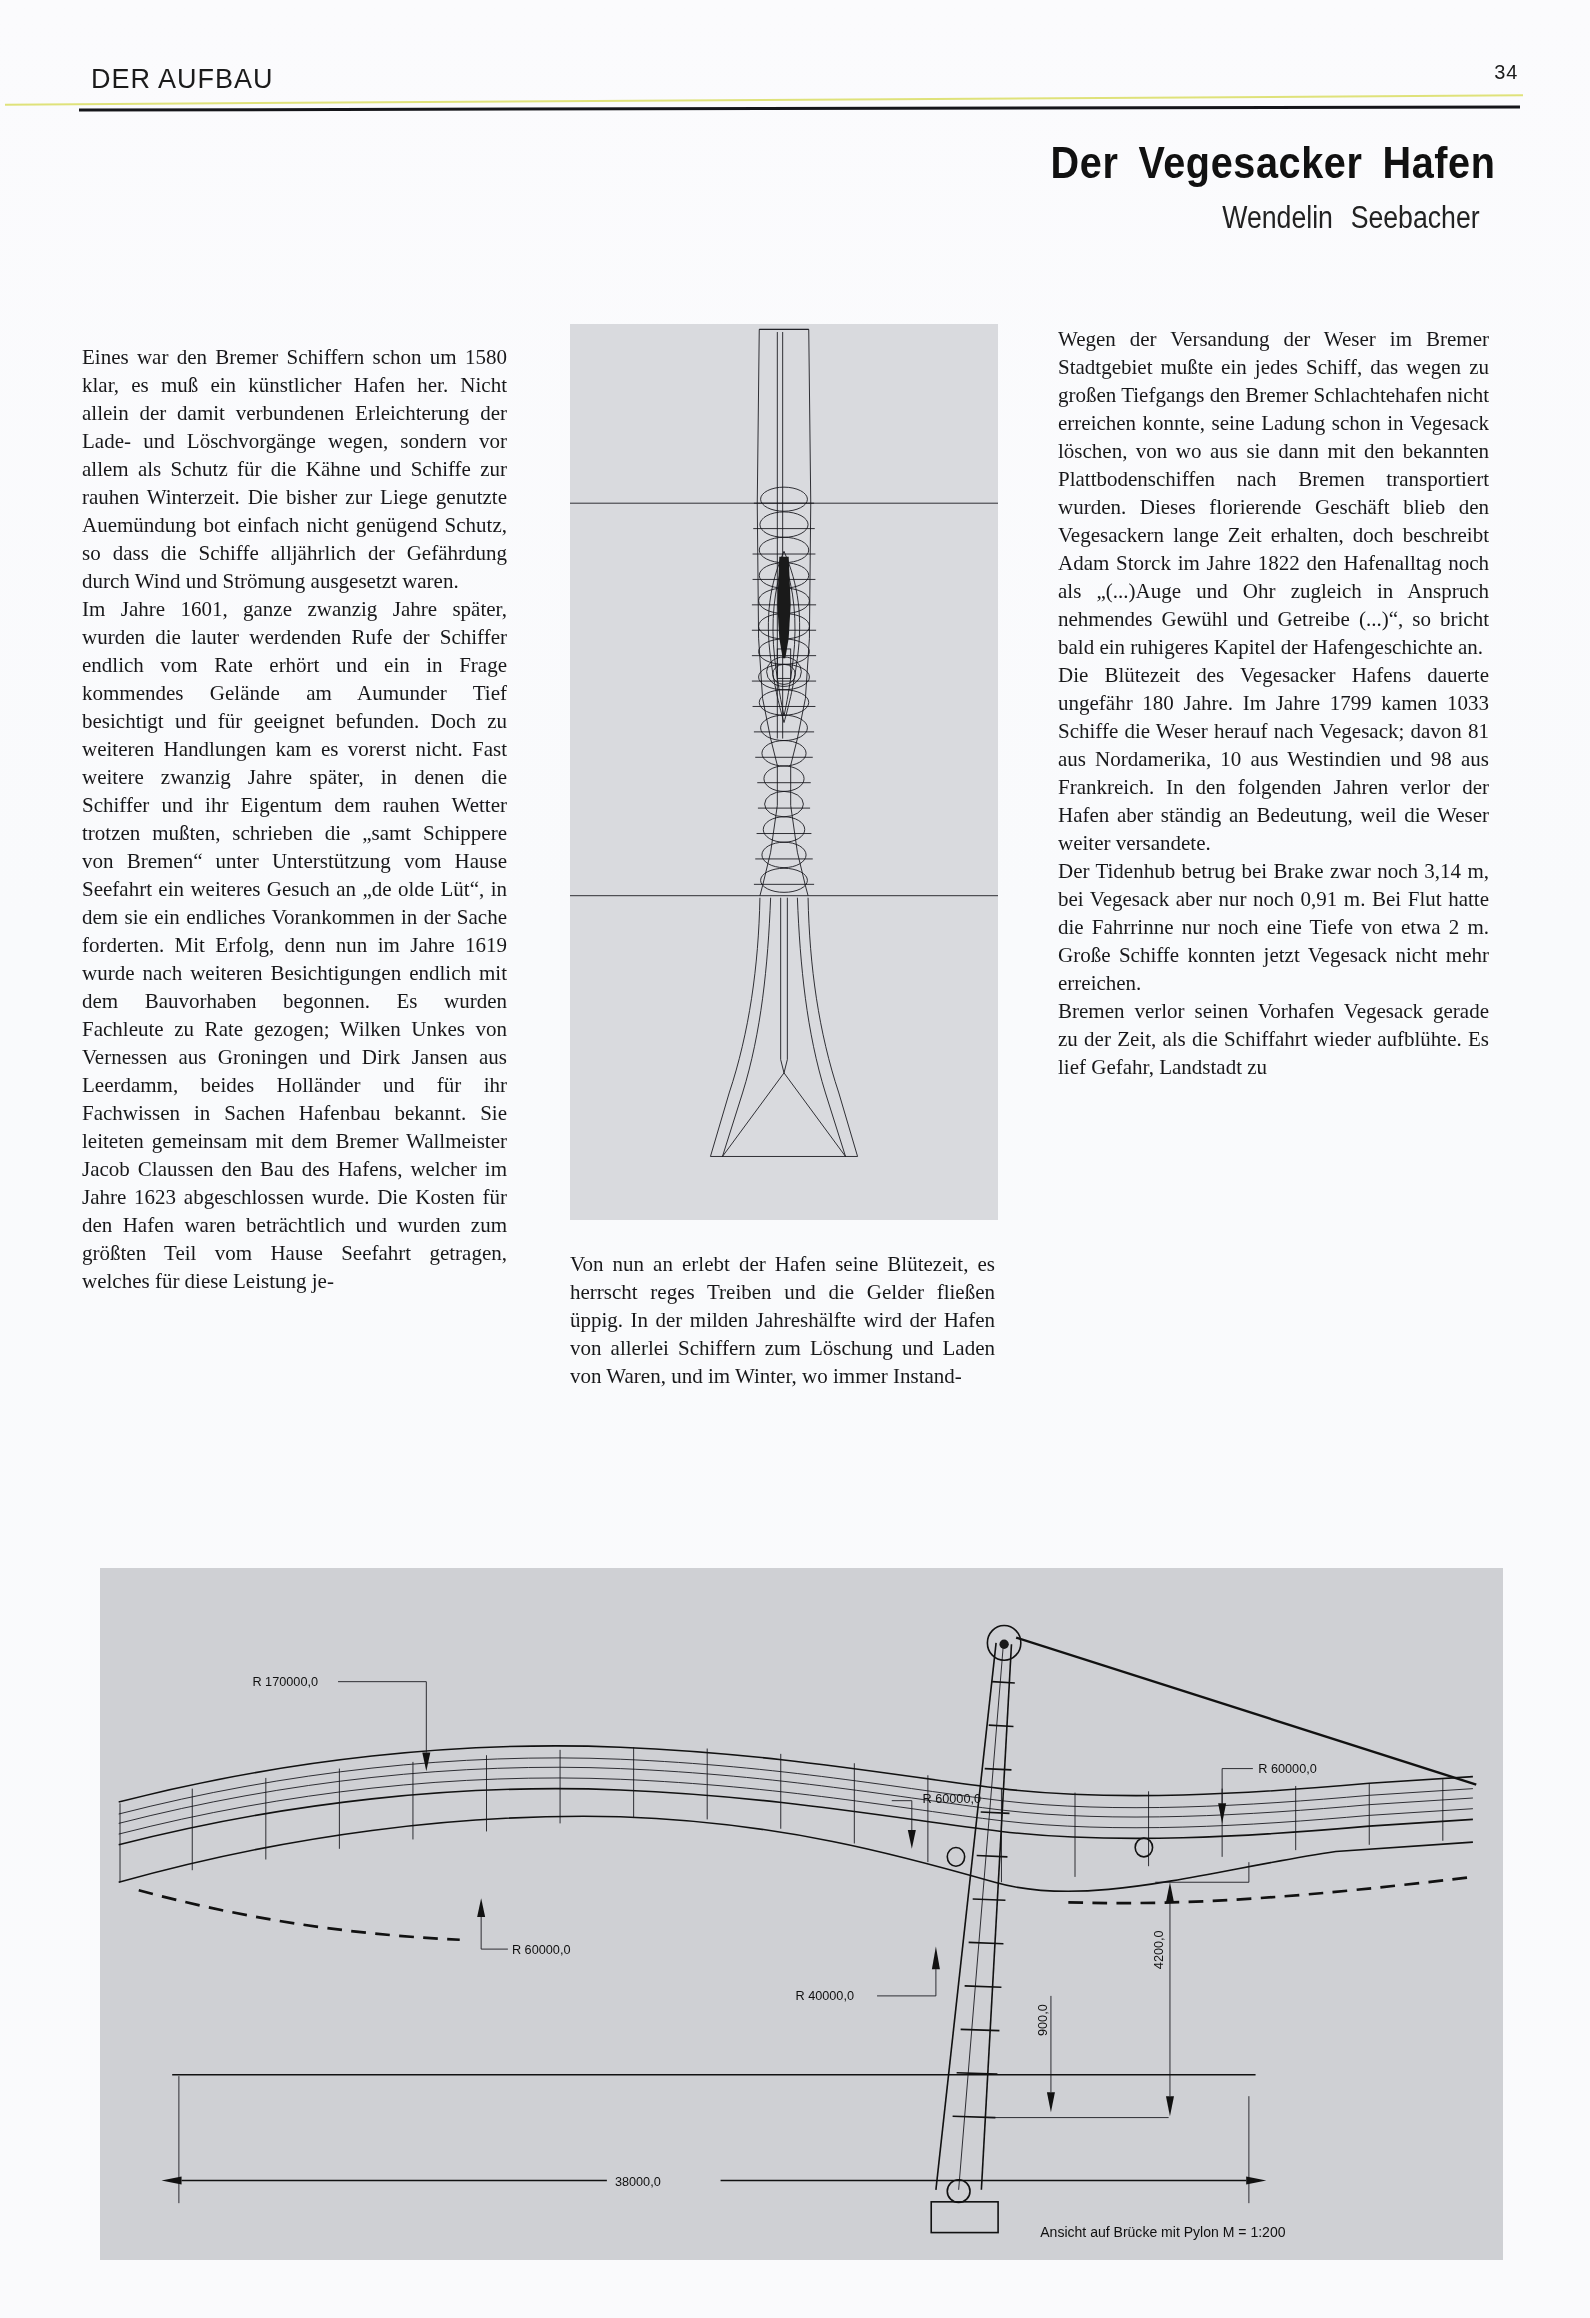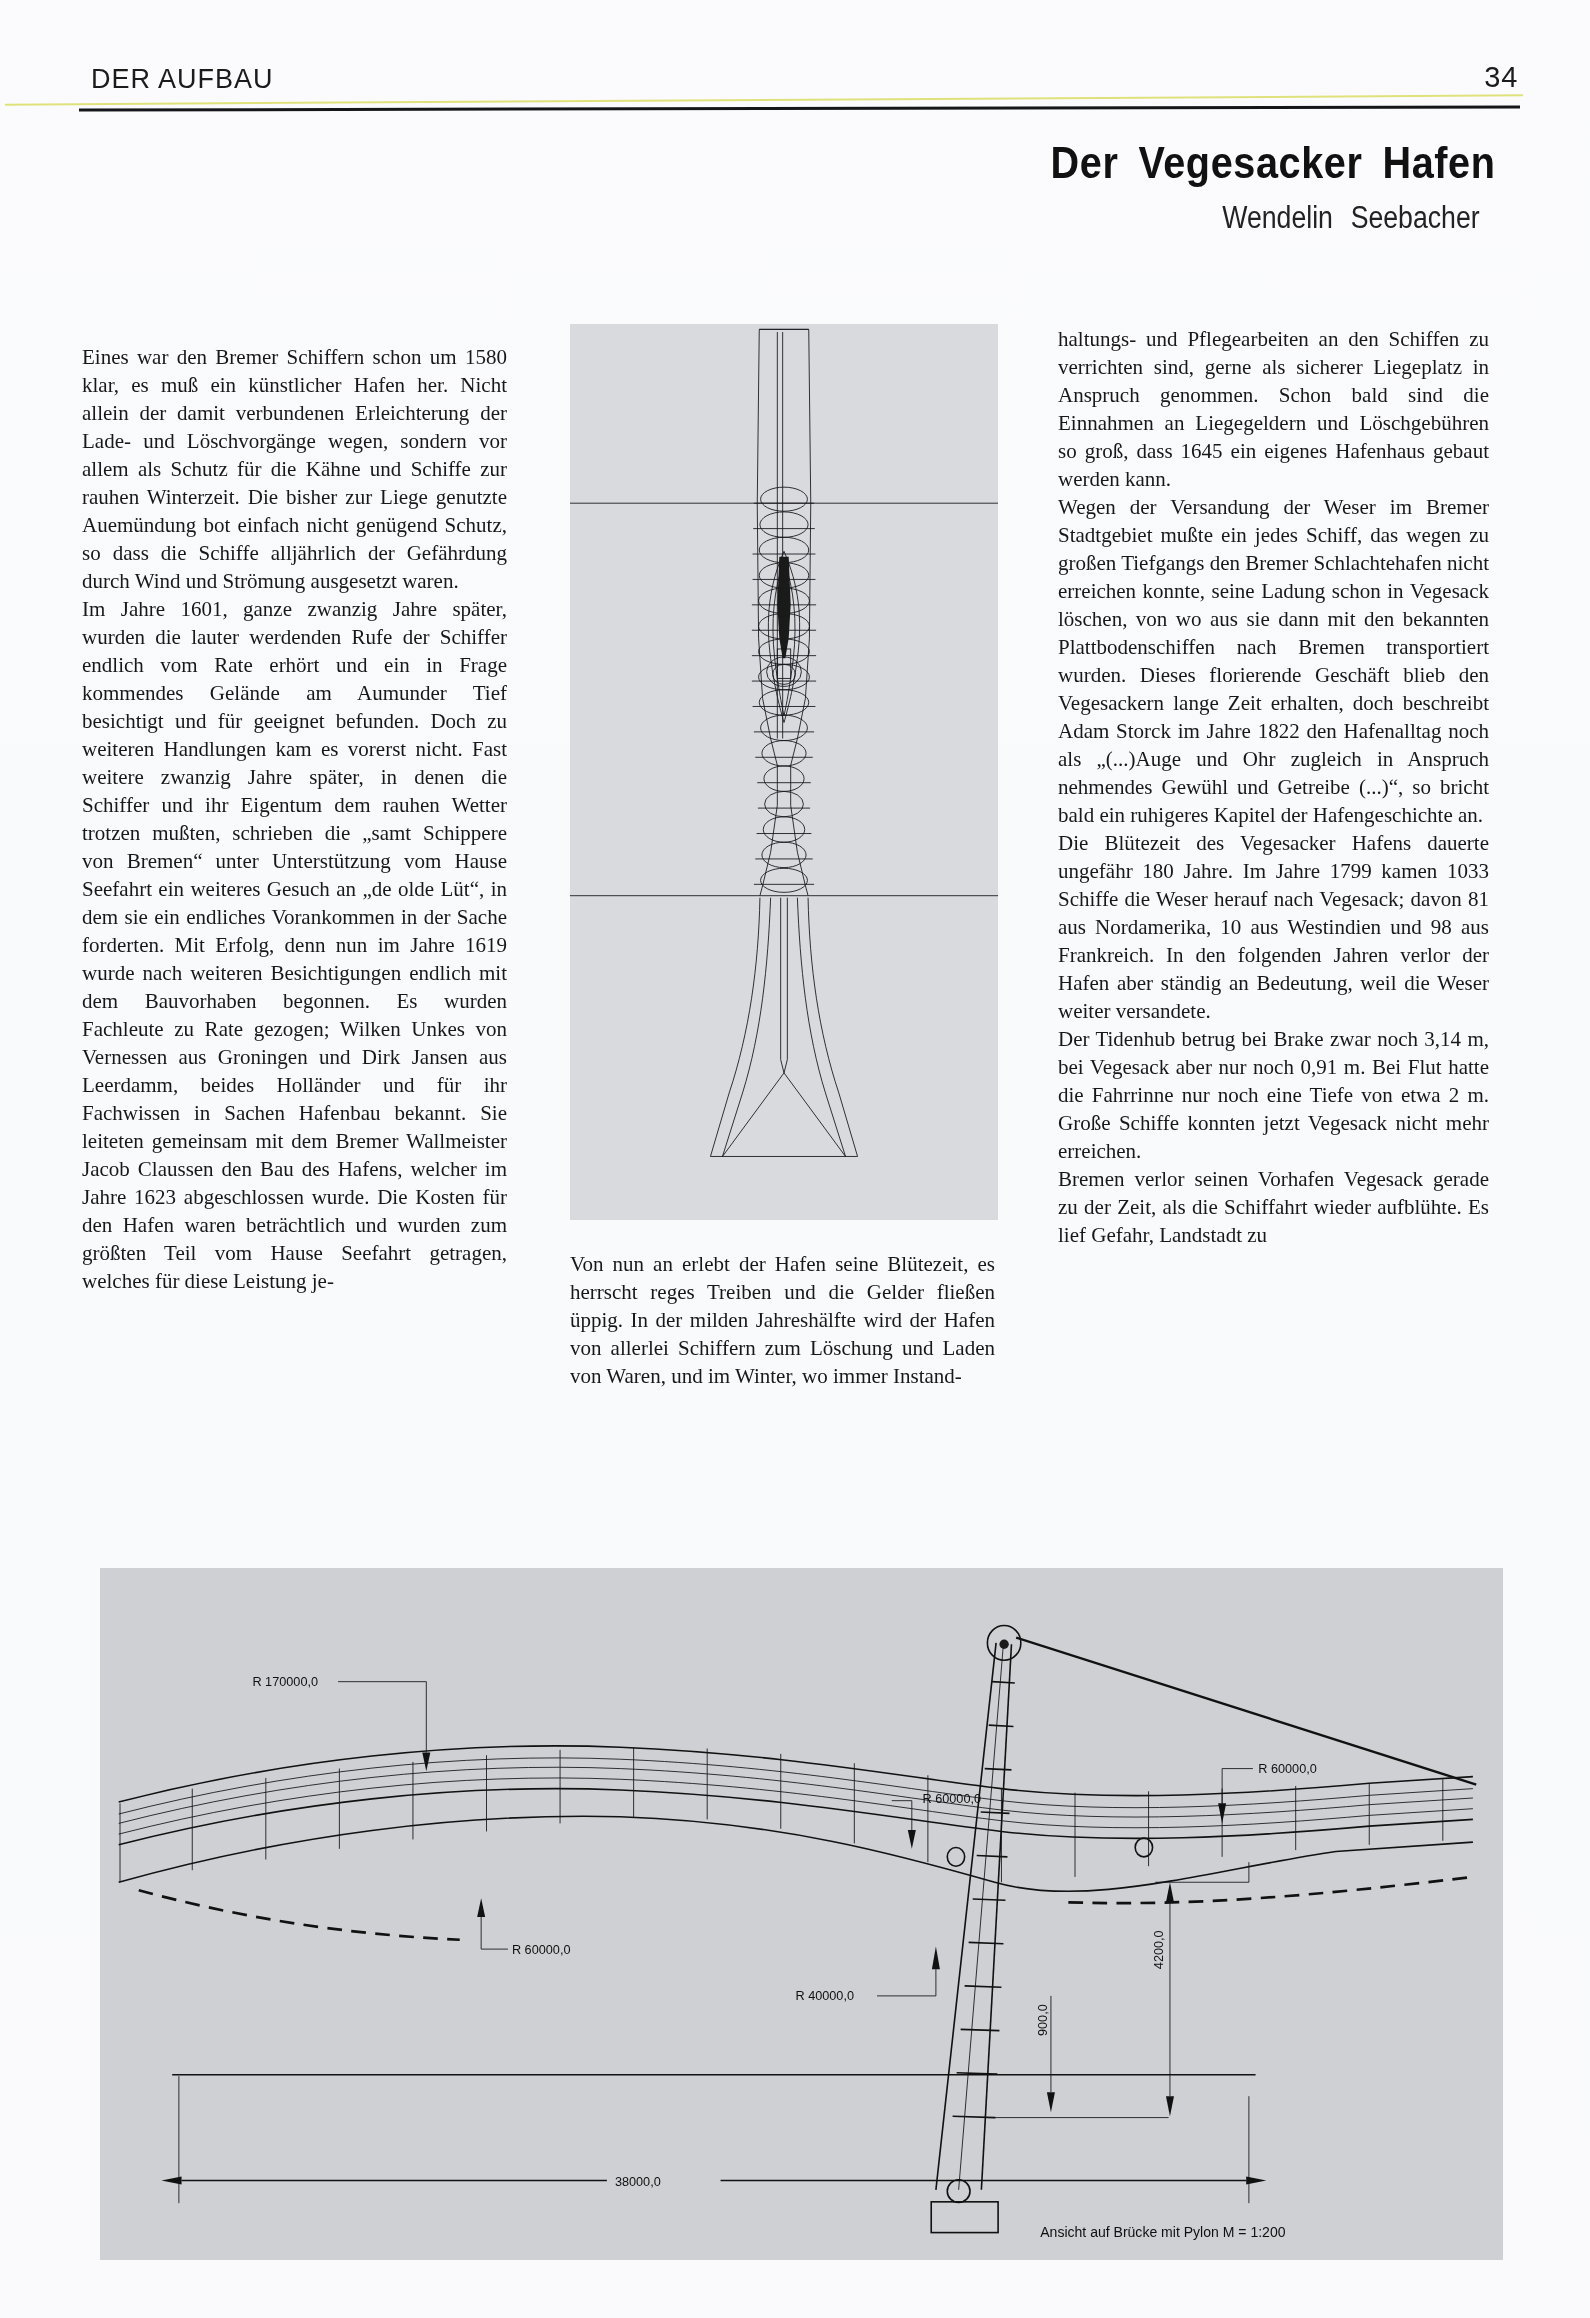--- a/index.html
+++ b/index.html
@@ -22,21 +22,21 @@
   #header{
     position:absolute;left:79px;top:64px;width:1439px;height:53px;
   }
   #header .hdr-label{
     position:absolute;left:0;top:0;
     font-size:27px;letter-spacing:1px;color:#1b1b1b;
     font-family:"Liberation Sans",sans-serif;font-weight:400;margin-left:12px;
   }
   #header .hdr-page{
     position:absolute;right:0;top:-2.7px;
-    font-size:29px;color:#1b1b1b;letter-spacing:0.7px;
+    font-size:20px;color:#1b1b1b;letter-spacing:0.7px;
   }
   #header .rule-yellow{
     position:absolute;left:-74px;top:35px;width:1518px;height:2px;
     background:#dfe27a;transform:rotate(-0.35deg);
   }
   #header .rule-black{
     position:absolute;left:0;top:43px;width:1441px;height:3.3px;
     background:#15161a;transform:rotate(-0.12deg);
   }
 
@@ -123,21 +123,20 @@
   <div id="col-left" class="col">
     <p>Eines war den Bremer Schiffern schon um 1580 klar, es muß ein künstlicher Hafen her. Nicht allein der damit verbundenen Erleichterung der Lade- und Löschvorgänge wegen, sondern vor allem als Schutz für die Kähne und Schiffe zur rauhen Winterzeit. Die bisher zur Liege genutzte Auemündung bot einfach nicht genügend Schutz, so dass die Schiffe alljährlich der Gefährdung durch Wind und Strömung ausgesetzt waren.</p>
     <p>Im Jahre 1601, ganze zwanzig Jahre später, wurden die lauter werdenden Rufe der Schiffer endlich vom Rate erhört und ein in Frage kommendes Gelände am Aumunder Tief besichtigt und für geeignet befunden. Doch zu weiteren Handlungen kam es vorerst nicht. Fast weitere zwanzig Jahre später, in denen die Schiffer und ihr Eigentum dem rauhen Wetter trotzen mußten, schrieben die „samt Schippere von Bremen“ unter Unterstützung vom Hause Seefahrt ein weiteres Gesuch an „de olde Lüt“, in dem sie ein endliches Vorankommen in der Sache forderten. Mit Erfolg, denn nun im Jahre 1619 wurde nach weiteren Besichtigungen endlich mit dem Bauvorhaben begonnen. Es wurden Fachleute zu Rate gezogen; Wilken Unkes von Vernessen aus Groningen und Dirk Jansen aus Leerdamm, beides Holländer und für ihr Fachwissen in Sachen Hafenbau bekannt. Sie leiteten gemeinsam mit dem Bremer Wallmeister Jacob Claussen den Bau des Hafens, welcher im Jahre 1623 abgeschlossen wurde. Die Kosten für den Hafen waren beträchtlich und wurden zum größten Teil vom Hause Seefahrt getragen, welches für diese Leistung je-</p>
   </div>
 
   <div id="col-mid" class="col">
     <p>Von nun an erlebt der Hafen seine Blütezeit, es herrscht reges Treiben und die Gelder fließen üppig. In der milden Jahreshälfte wird der Hafen von allerlei Schiffern zum Löschung und Laden von Waren, und im Winter, wo immer Instand-</p>
   </div>
 
   <div id="col-right" class="col">
-    <p>haltungs- und Pflegearbeiten an den Schiffen zu verrichten sind, gerne als sicherer Liegeplatz in Anspruch genommen. Schon bald sind die Einnahmen an Liegegeldern und Löschgebühren so groß, dass 1645 ein eigenes Hafenhaus gebaut werden kann.</p>
     <p>Wegen der Versandung der Weser im Bremer Stadtgebiet mußte ein jedes Schiff, das wegen zu großen Tiefgangs den Bremer Schlachtehafen nicht erreichen konnte, seine Ladung schon in Vegesack löschen, von wo aus sie dann mit den bekannten Plattbodenschiffen nach Bremen transportiert wurden. Dieses florierende Geschäft blieb den Vegesackern lange Zeit erhalten, doch beschreibt Adam Storck im Jahre 1822 den Hafenalltag noch als „(...)Auge und Ohr zugleich in Anspruch nehmendes Gewühl und Getreibe (...)“, so bricht bald ein ruhigeres Kapitel der Hafengeschichte an.</p>
     <p>Die Blütezeit des Vegesacker Hafens dauerte ungefähr 180 Jahre. Im Jahre 1799 kamen 1033 Schiffe die Weser herauf nach Vegesack; davon 81 aus Nordamerika, 10 aus Westindien und 98 aus Frankreich. In den folgenden Jahren verlor der Hafen aber ständig an Bedeutung, weil die Weser weiter versandete.</p>
     <p>Der Tidenhub betrug bei Brake zwar noch 3,14 m, bei Vegesack aber nur noch 0,91 m. Bei Flut hatte die Fahrrinne nur noch eine Tiefe von etwa 2 m. Große Schiffe konnten jetzt Vegesack nicht mehr erreichen.</p>
     <p>Bremen verlor seinen Vorhafen Vegesack gerade zu der Zeit, als die Schiffahrt wieder aufblühte. Es lief Gefahr, Landstadt zu</p>
   </div>
 
   <div id="figure-pylon">
     <svg viewBox="0 0 640 1340" preserveAspectRatio="none">
 
       <line class="ln-thin" x1="0" y1="268" x2="640" y2="268"></line>

